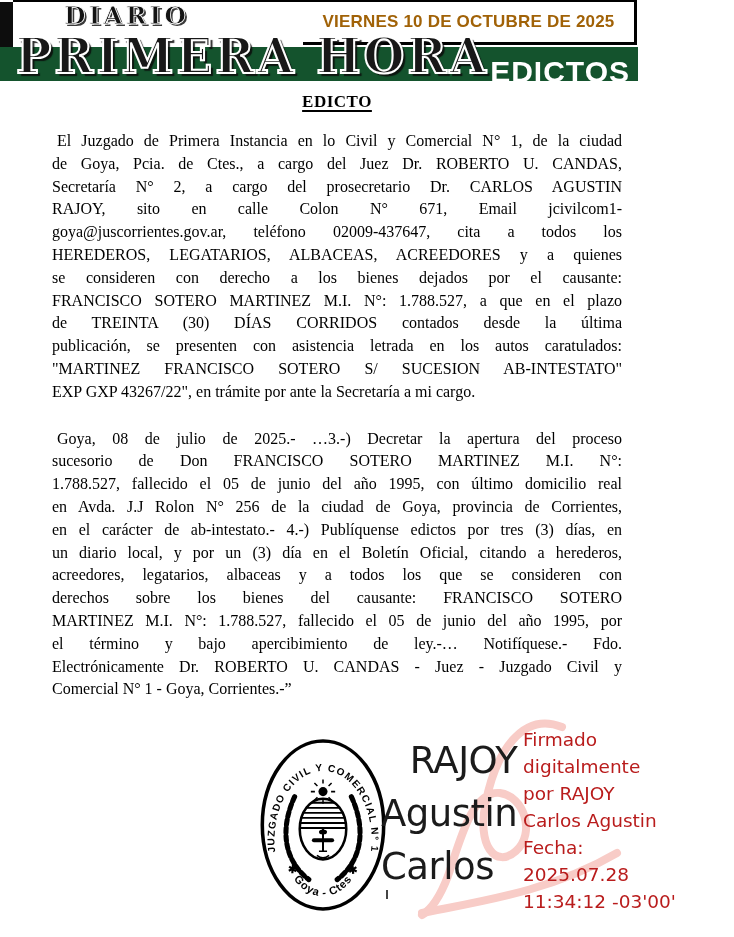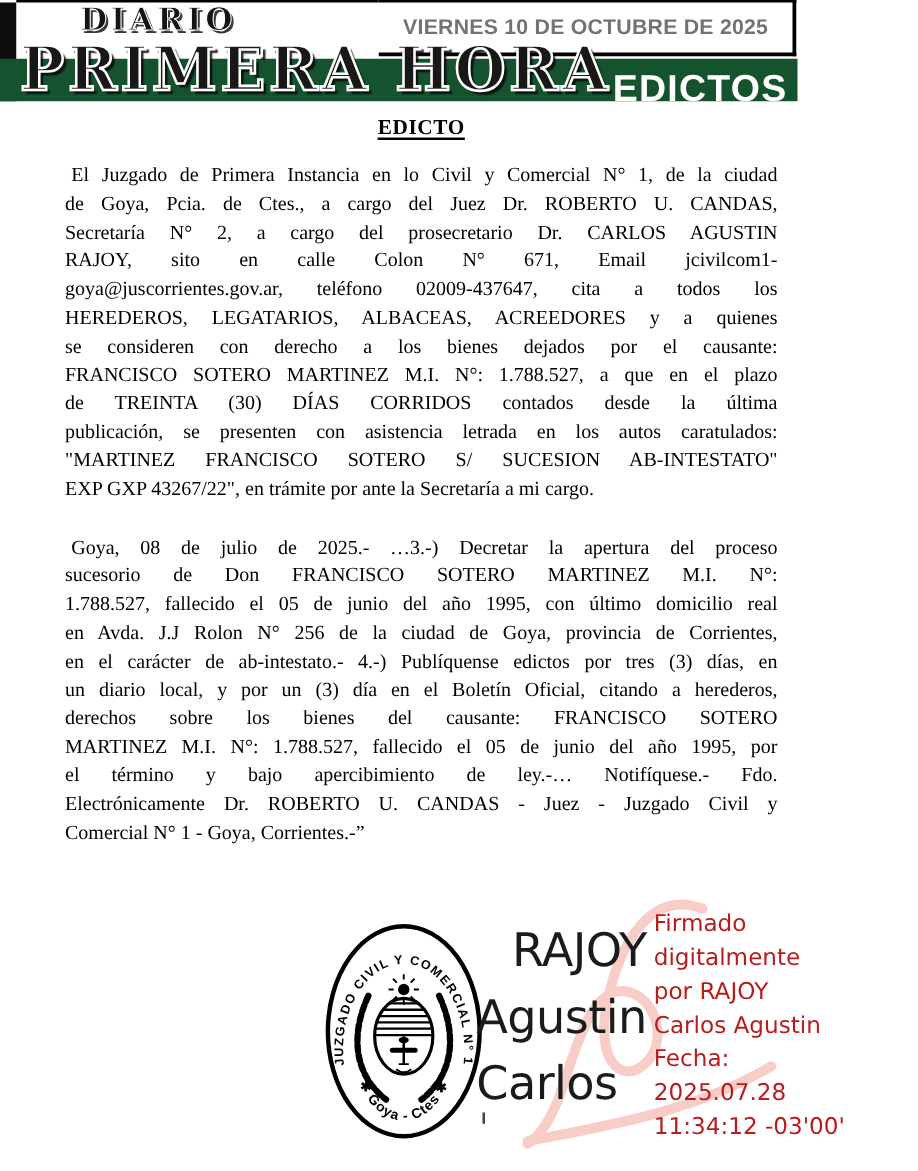--- a/index.html
+++ b/index.html
@@ -15,21 +15,21 @@
   .edictos {
     position:absolute; right:8px; top:8px; color:#fff;
     font-family:"Liberation Sans",sans-serif; font-weight:bold; font-size:30px; letter-spacing:1px;
   }
   .datebox {
     position:absolute; left:303px; top:0; width:334px; height:45px; background:#fff;
     border-top:2px solid #000; border-right:3px solid #000; border-bottom:3px solid #000;
     box-sizing:border-box; display:flex; align-items:center; justify-content:center; z-index:2;
   }
   .datebox span {
-    font-family:"Liberation Sans",sans-serif; font-weight:bold; font-size:17px; letter-spacing:0.2px; color:#737373;
+    font-family:"Liberation Sans",sans-serif; font-weight:bold; font-size:17px; letter-spacing:0.2px; color:#a16207;
   }
   .diario {
     position:absolute; left:24px; top:1px; z-index:3;
     font-family:"DejaVu Serif",serif; font-weight:bold; font-size:25px; letter-spacing:3px;
     color:#141414; -webkit-text-stroke:0.8px #fff; text-shadow:2px 2px 0 #3a3a3a;margin-left:40px;
   }
   .primera {
     position:absolute; left:16px; top:27px; z-index:3; white-space:nowrap;
     font-family:"DejaVu Serif",serif; font-weight:bold; font-size:47px; letter-spacing:3px;
     color:#181818; -webkit-text-stroke:2px #fff; text-shadow:3px 3px 1px rgba(10,10,10,0.85);
@@ -99,20 +99,21 @@
         <div class="tline">"MARTINEZ FRANCISCO SOTERO S/ SUCESION  AB-INTESTATO"</div>
         <div class="tline last">EXP GXP 43267/22", en trámite por ante la Secretaría a mi cargo.</div>
       </div>
     <div class="para p2">
         <div class="tline">Goya, 08 de julio de 2025.- …3.-) Decretar la apertura del proceso</div>
         <div class="tline">sucesorio de Don FRANCISCO SOTERO MARTINEZ M.I. N°:</div>
         <div class="tline">1.788.527, fallecido el 05 de junio del año 1995, con último domicilio real</div>
         <div class="tline">en Avda. J.J Rolon N° 256 de la ciudad de Goya, provincia de Corrientes,</div>
         <div class="tline">en el carácter de ab-intestato.- 4.-) Publíquense edictos por tres (3) días, en</div>
         <div class="tline">un diario local, y por un (3) día en el Boletín Oficial, citando a herederos,</div>
+        <div class="tline">acreedores, legatarios, albaceas y a todos los que se consideren con</div>
         <div class="tline">derechos sobre los bienes del causante: FRANCISCO SOTERO</div>
         <div class="tline">MARTINEZ M.I. N°: 1.788.527, fallecido el 05 de junio del año 1995, por</div>
         <div class="tline">el término y bajo apercibimiento de ley.-… Notifíquese.- Fdo.</div>
         <div class="tline">Electrónicamente Dr. ROBERTO U. CANDAS - Juez - Juzgado Civil y</div>
         <div class="tline last">Comercial N° 1 - Goya, Corrientes.-”</div>
       </div>
   </section>
 
   <svg class="seal" viewBox="0 0 128 172" aria-hidden="true">
     <defs>

